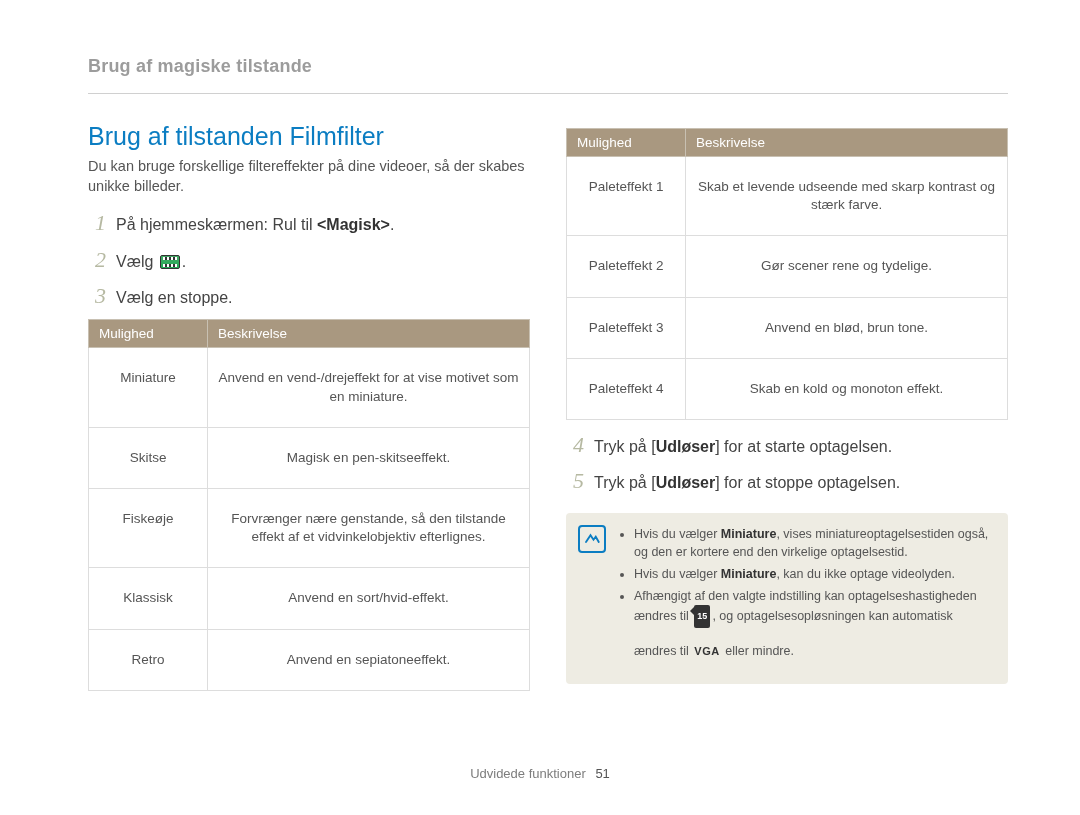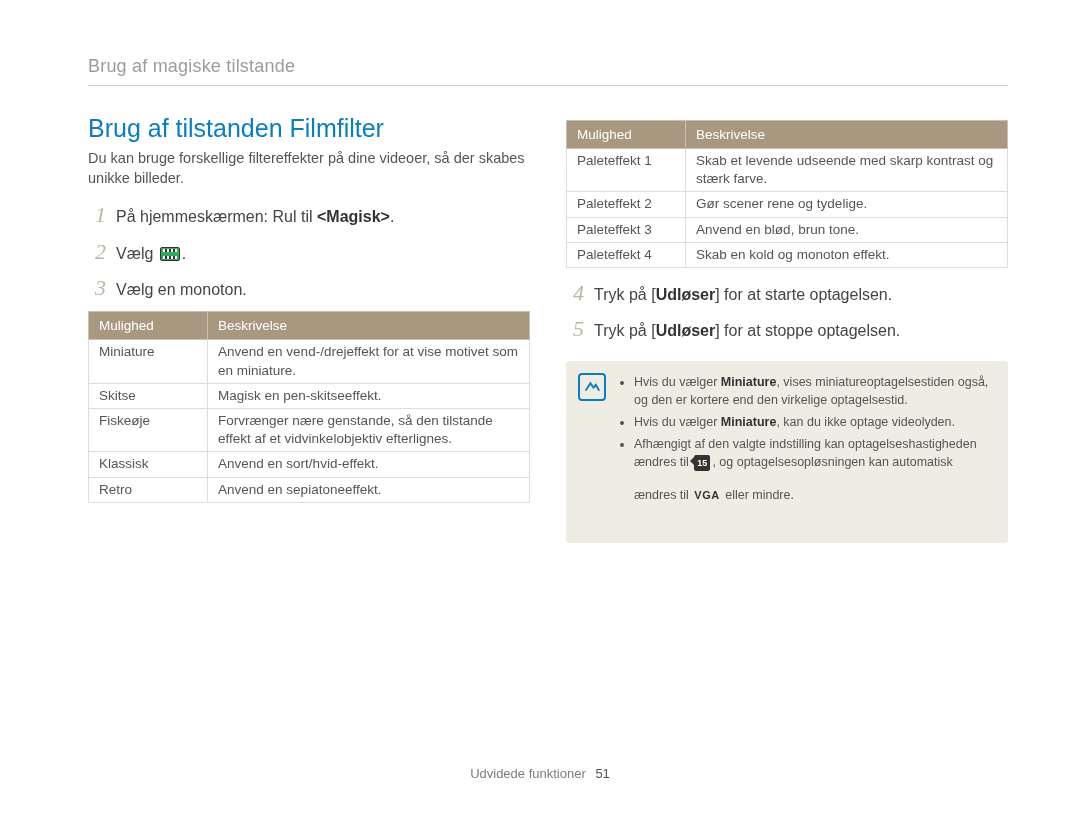--- a/index.html
+++ b/index.html
@@ -9,24 +9,24 @@
     color: #333;
     width: 1080px;
     height: 815px;
     position: relative;
   }
   .page {
     padding: 56px 72px 0 88px;
   }
   .breadcrumb {
     font-size: 18px;
-    font-weight: 400;
+    font-weight: 700;
     color: #9c9c9c;
     letter-spacing: 0.2px;
-    padding-bottom: 8px;
+    padding-bottom: 16px;
     border-bottom: 1px solid #d0d0d0;
     margin-bottom: 28px;
   }
   .columns {
     display: flex;
     gap: 36px;
   }
   .col { flex: 1; min-width: 0; }
   .heading {
     font-size: 25px;
@@ -89,32 +89,33 @@
   table.opts th {
     background: #a99880;
     color: #fff;
     font-weight: 400;
     text-align: left;
     padding: 6px 10px;
     border: 1px solid #c8c0b2;
     font-size: 13.5px;
   }
   table.opts td {
-    padding: 3px 10px;
+    padding: 21px 10px;
     border: 1px solid #ddd;
     color: #555;
     line-height: 1.35;
     vertical-align: top;
+    text-align: center;
   }
   table.opts td:first-child { width: 27%; color: #555; }
 
   .note-box {
     background: #eeece3;
     border-radius: 4px;
-    padding: 12px 16px 20px 54px;
+    padding: 12px 16px 4px 54px;
     position: relative;
     margin-top: 18px;
   }
   .note-icon {
     position: absolute;
     left: 12px; top: 12px;
     width: 28px; height: 28px;
     border: 2px solid #0b7dc2;
     border-radius: 4px;
     display: flex; align-items: center; justify-content: center;
@@ -125,21 +126,21 @@
     font-size: 12.5px;
     color: #555;
     line-height: 1.45;
     margin-bottom: 4px;
   }
   .note-box li b { color: #333; }
 
   .fps-icon {
     display:inline-flex; align-items:center; justify-content:center;
     background:#333; color:#fff; font-size:9px; font-weight:bold;
-    padding:0 3px; border-radius:2px; height:16px; vertical-align:middle;
+    padding:0 3px; border-radius:2px; height:23px; vertical-align:middle;
     position:relative; margin:0 2px;
   }
   .fps-icon::before{
     content:""; position:absolute; left:-4px; top:2px;
     border:4px solid transparent; border-right-color:#333; border-left:none;
   }
   .vga-label {
     display:inline-block; font-weight:bold; font-size:11px; letter-spacing:0.5px;
     color:#333; vertical-align:baseline; margin:16px 2px;
     font-family: Arial, sans-serif;
@@ -175,21 +176,21 @@
           </span>
         </li>
         <li class="step">
           <span class="step-num">2</span>
           <span class="step-text">
             <span>Vælg </span><span class="film-icon"></span><span>.</span>
           </span>
         </li>
         <li class="step">
           <span class="step-num">3</span>
-          <span class="step-text">Vælg en monoton.</span>
+          <span class="step-text">Vælg en stoppe.</span>
         </li>
       </ul>
 
       <table class="opts">
         <thead>
           <tr>
             <th>Mulighed</th>
             <th>Beskrivelse</th>
           </tr>
         </thead>

